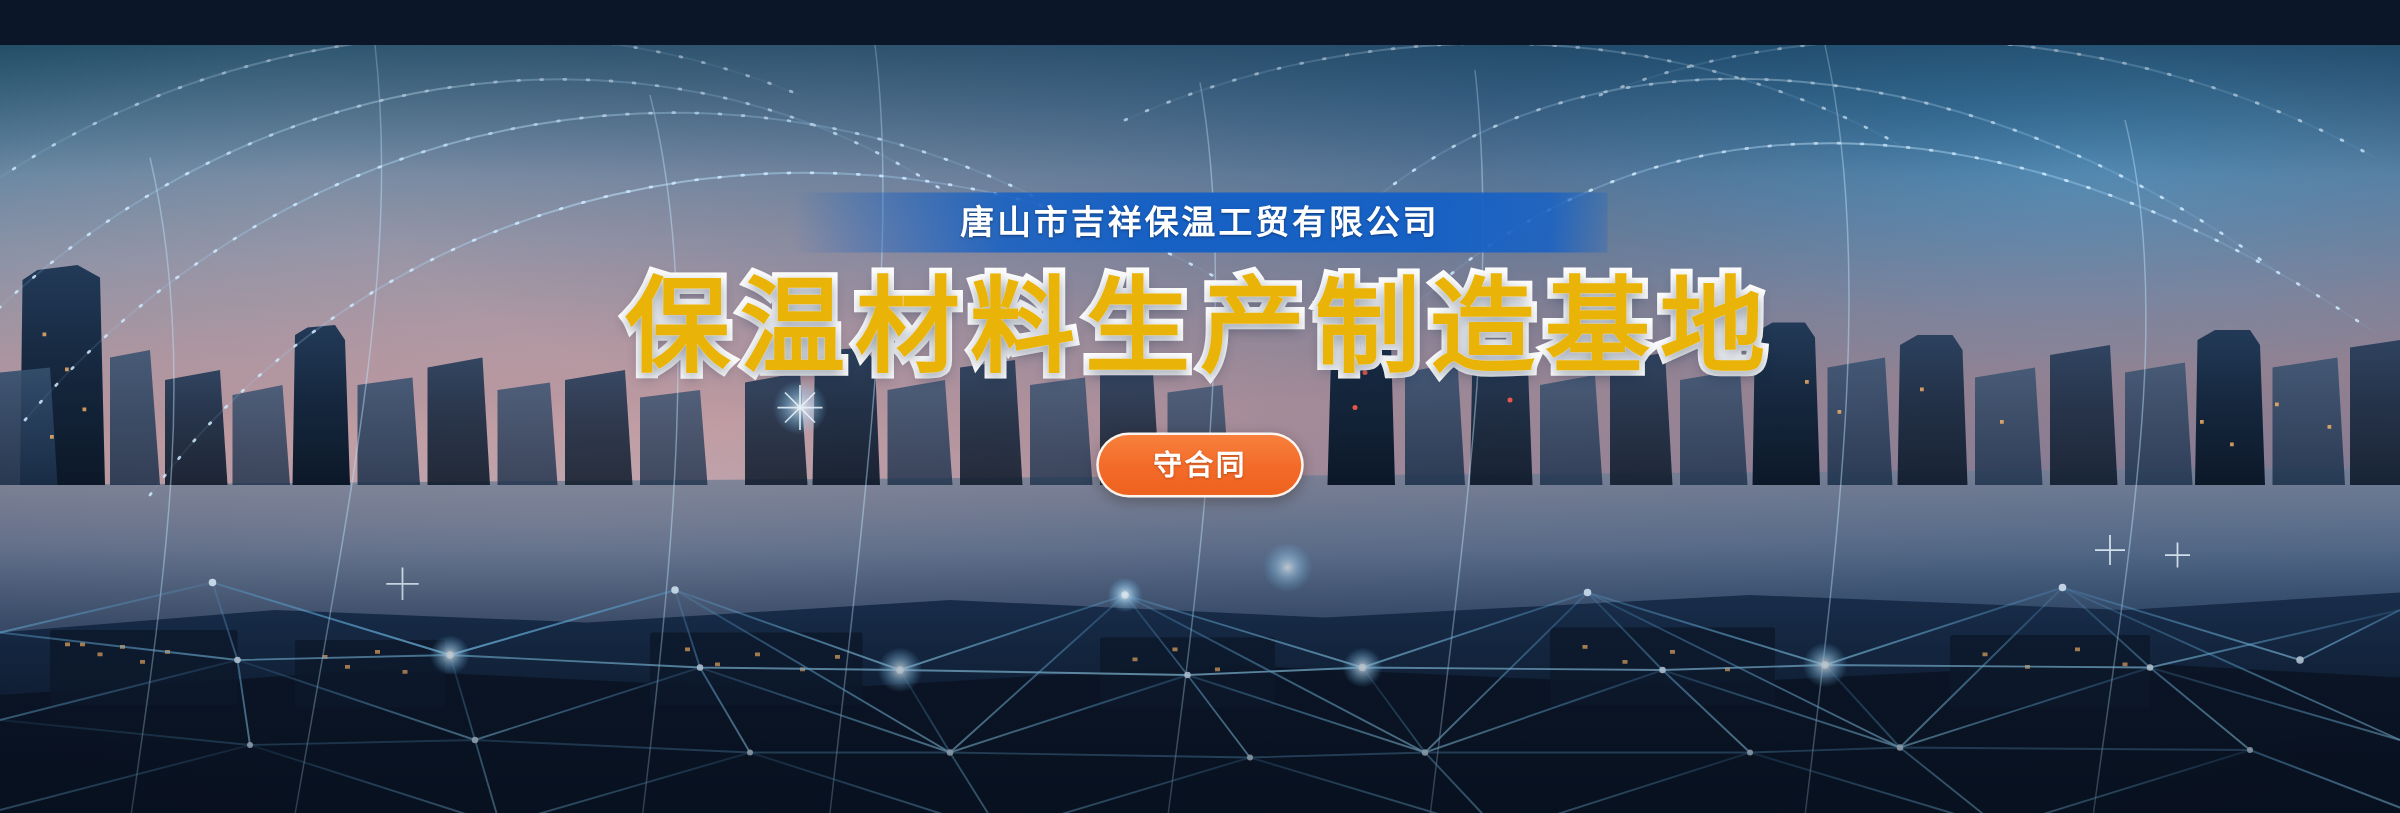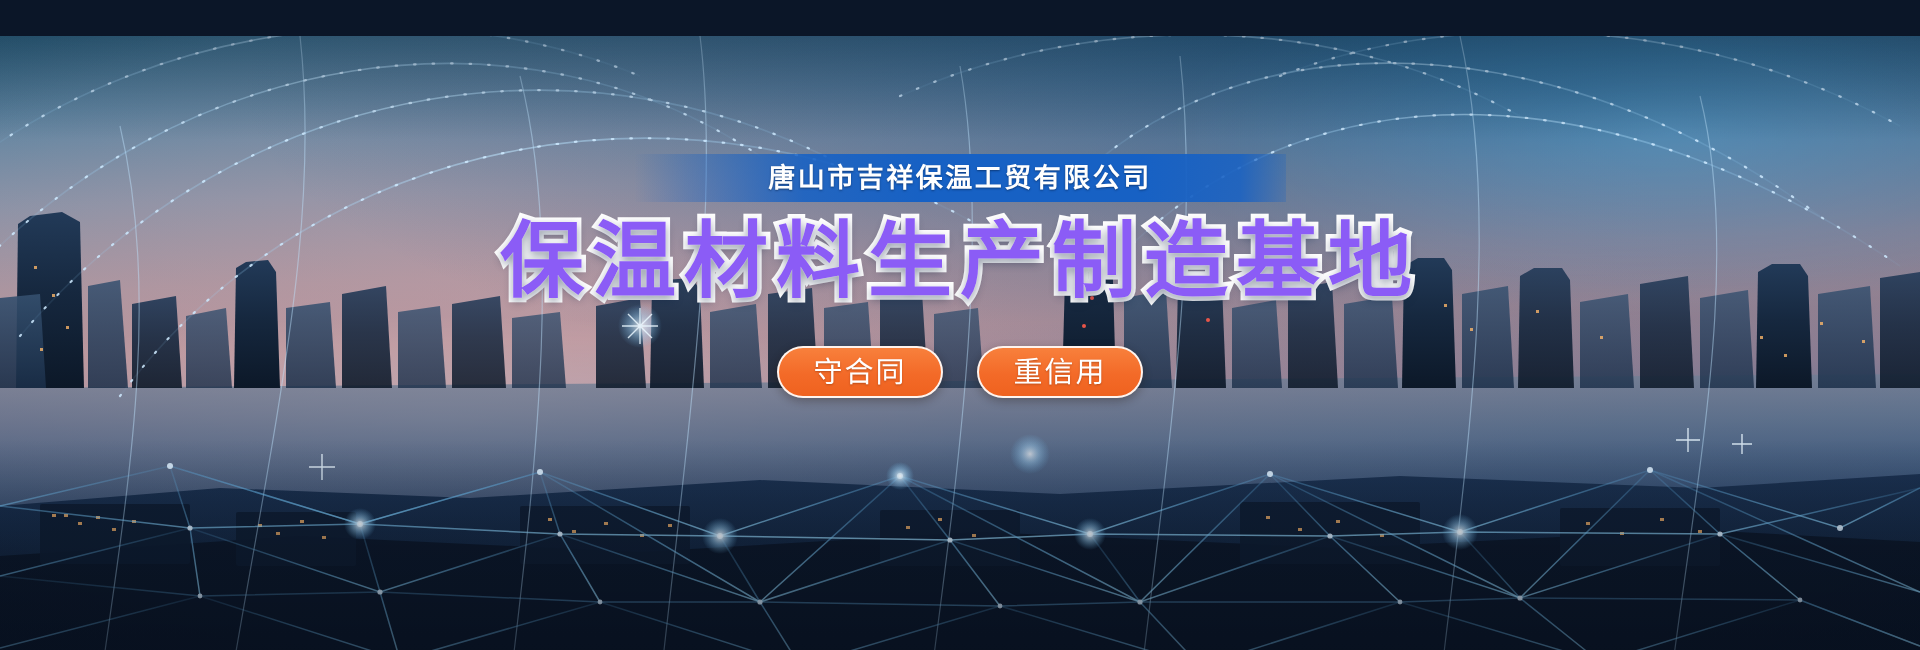--- a/index.html
+++ b/index.html
@@ -97,21 +97,21 @@
 
   
   .headline{
     position:absolute;
     top:178px;left:50%;transform:translateX(-50%);
     white-space:nowrap;
     font-size:84px;
     font-weight:700;
     letter-spacing:8px;
     line-height:1.12;
-    color:#8b5cf6;
+    color:#eab308;
     -webkit-text-stroke:9px #ffffff;
     paint-order:stroke fill;
     text-shadow:
       0 0 1px rgba(255,255,255,.9),
       0 4px 10px rgba(10,30,60,.45);
   }
 
   
   .badges{
     position:absolute;
@@ -123,22 +123,22 @@
     padding:0 26px;
     box-sizing:border-box;
     display:flex;align-items:center;justify-content:center;
     border-radius:26px;
     background:linear-gradient(180deg,#f8803c 0%,#f36a28 55%,#ef621f 100%);
     border:2px solid rgba(255,255,255,.92);
     box-shadow:0 3px 10px rgba(30,20,10,.32);
   }
   .badge span{
     color:#ffffff;
-    font-size:29px;
-    font-weight:400;
+    font-size:23px;
+    font-weight:700;
     letter-spacing:2px;
     line-height:1;
     white-space:nowrap;
     text-shadow:0 1px 2px rgba(120,45,10,.45);
     text-align:center;
   }
 </style>
 </head>
 <body>
 
@@ -403,19 +403,16 @@
     <div class="company-band">
       <div class="cname">唐山市吉祥保温工贸有限公司</div>
     </div>
 
     <div class="headline">保温材料生产制造基地</div>
 
     <div class="badges">
       <div class="badge">
         <span>守合同</span>
       </div>
-      <div class="badge">
-        <span>重信用</span>
-      </div>
     </div>
 
   </div>
 </div>
 
 </body></html>

